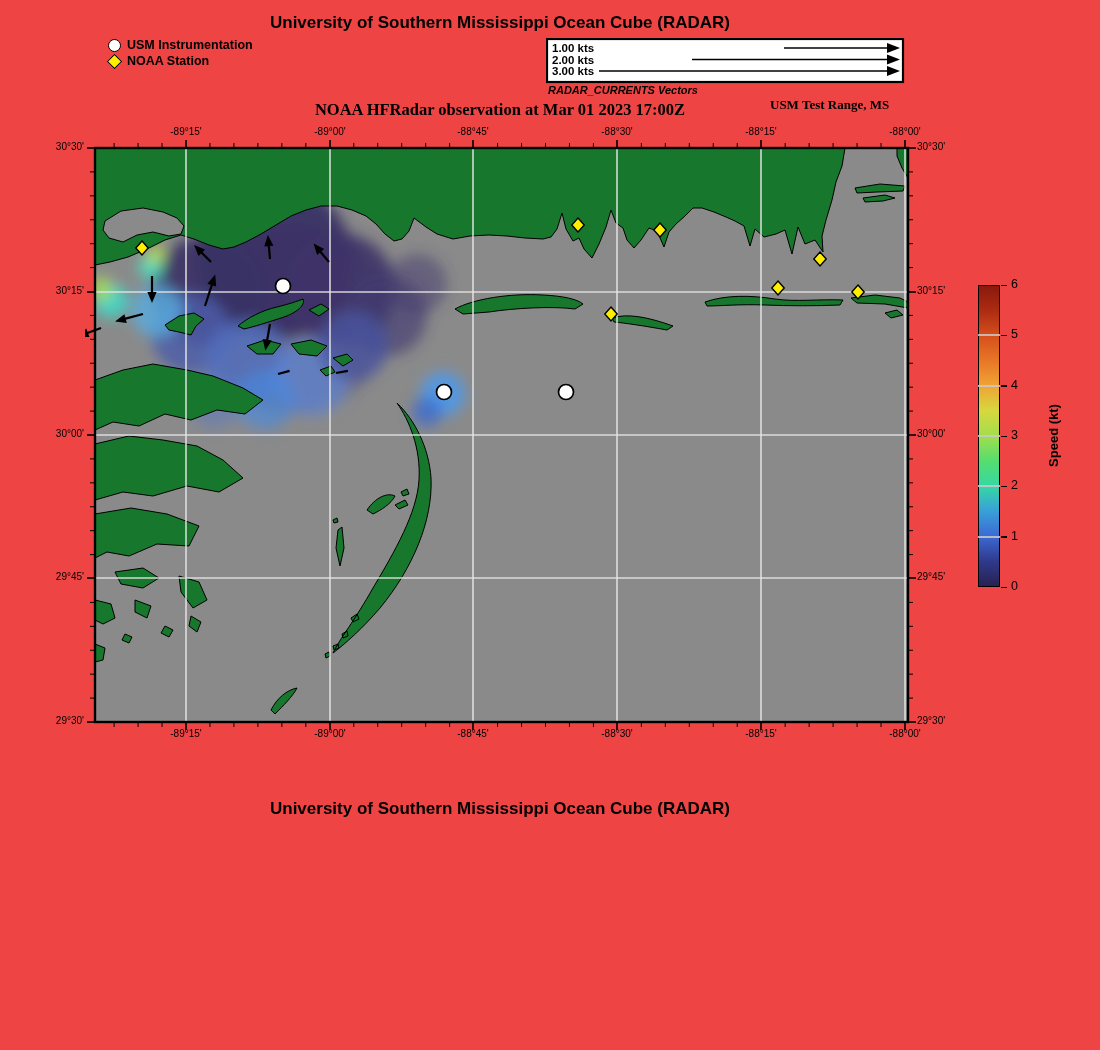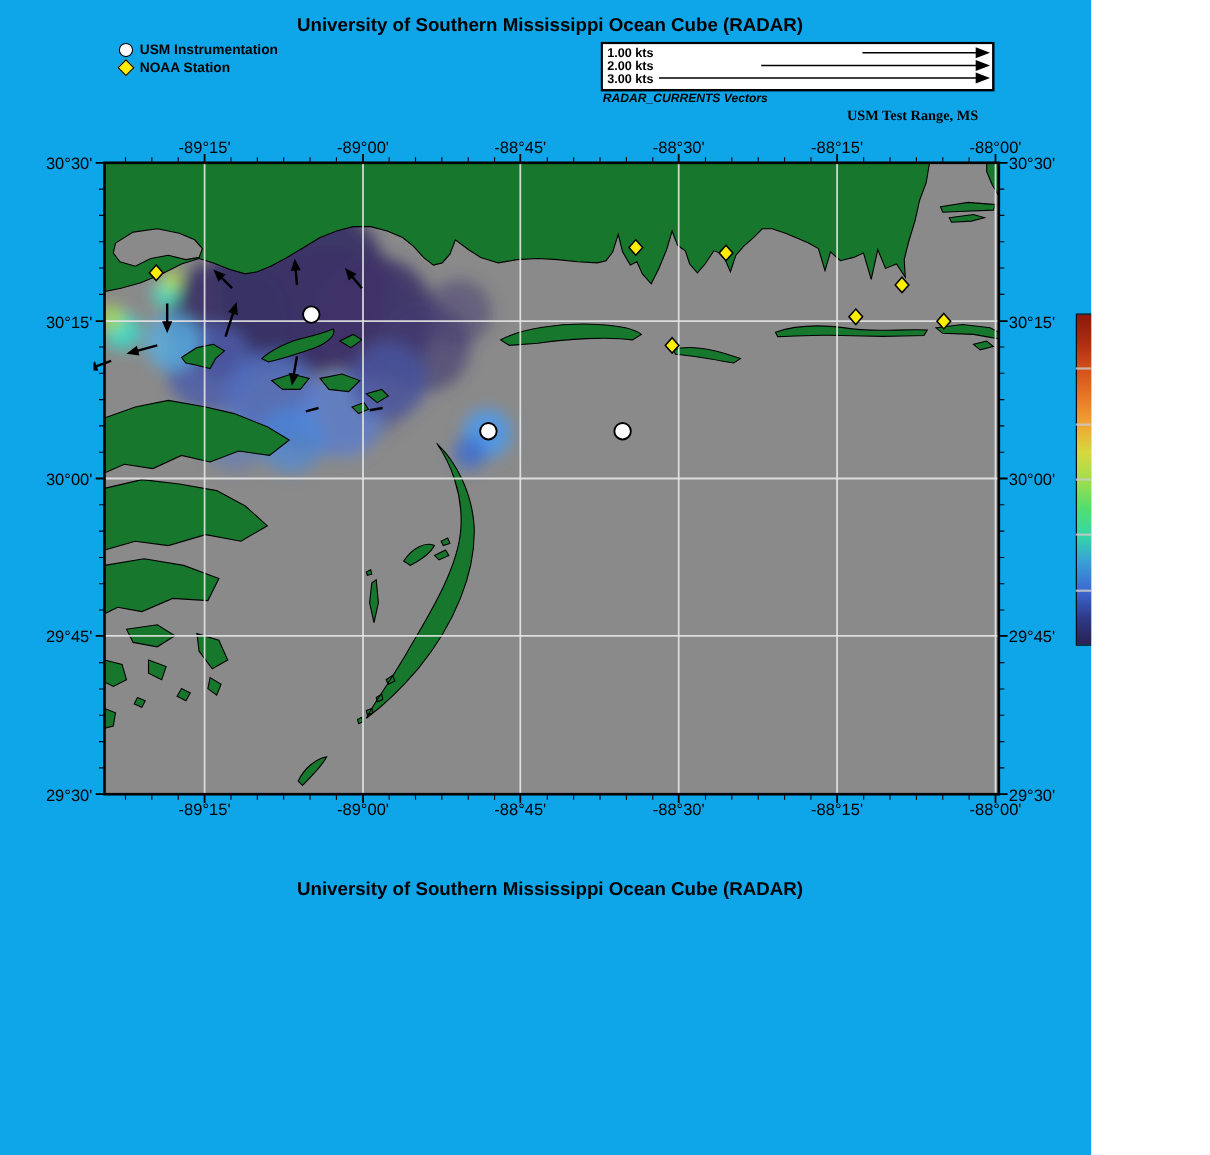--- a/index.html
+++ b/index.html
@@ -1,32 +1,32 @@
 <!DOCTYPE html>
 <html><head>
 <meta charset="utf-8">
 <style>
   html,body{margin:0;padding:0;background:#fff;}
-  #page{position:relative;width:992px;height:1050px;background:#0ea5e9;overflow:hidden;
+  #page{position:relative;width:1100px;height:1050px;background:#ef4444;overflow:hidden;
         font-family:"Liberation Sans",sans-serif;color:#000;}
   .ttl{position:absolute;left:0;width:1000px;text-align:center;font-weight:bold;font-size:17px;}
   #title-top{top:13px;}
   #title-bottom{top:799px;}
   #subtitle{position:absolute;left:0;top:100px;width:1000px;text-align:center;
             font-family:"Liberation Serif",serif;font-weight:bold;font-size:16.5px;}
   #range-label{position:absolute;left:770px;top:97px;width:140px;text-align:left;
             font-family:"Liberation Serif",serif;font-weight:bold;font-size:13px;}
   #legend{position:absolute;left:108px;top:37px;}
   .leg-row{display:flex;align-items:center;height:16px;}
   .leg-circle{width:11px;height:11px;border:1.7px solid #000;border-radius:50%;background:#fff;margin-right:6px;flex:0 0 auto;}
   .leg-diamond{width:9px;height:9px;border:1.6px solid #000;background:#ffee00;transform:rotate(45deg);margin:0 7px 0 1px;flex:0 0 auto;}
   .leg-row span{font-weight:bold;font-size:12.5px;}
   #vecbox{position:absolute;left:546px;top:38px;}
   #vec-caption{position:absolute;left:548px;top:84px;font-weight:bold;font-size:11px;font-style:italic;}
-  .axlbl{position:absolute;font-size:15px;white-space:nowrap;}
+  .axlbl{position:absolute;font-size:10px;white-space:nowrap;}
   #labels{position:absolute;left:0;top:0;width:1100px;height:1050px;pointer-events:none;}
   #map-svg{position:absolute;left:85px;top:138px;}
   #colorbar{position:absolute;left:978px;top:285px;width:22px;height:302px;border:1.6px solid #000;box-sizing:border-box;}
   .cb-grid{position:absolute;left:978px;width:22px;height:2px;background:#c9c9c9;opacity:.85;}
   .cb-tick{position:absolute;left:1001px;width:6px;height:1.5px;background:#000;}
   .cb-num{position:absolute;left:1011px;font-size:12.5px;}
   #cb-title{position:absolute;left:1018px;top:428px;width:70px;text-align:center;
             transform:rotate(-90deg);font-weight:bold;font-size:13px;white-space:nowrap;}
 </style>
 </head>
@@ -54,20 +54,21 @@
       <polygon points="354,10 341,5 341,15" fill="#000"></polygon>
       <text x="6" y="25.5" font-size="11.5" font-weight="bold" font-family="&quot;Liberation Sans&quot;,sans-serif">2.00 kts</text>
       <line x1="146" y1="21.5" x2="344" y2="21.5" stroke="#000" stroke-width="1.4"></line>
       <polygon points="354,21.5 341,16.5 341,26.5" fill="#000"></polygon>
       <text x="6" y="37" font-size="11.5" font-weight="bold" font-family="&quot;Liberation Sans&quot;,sans-serif">3.00 kts</text>
       <line x1="53" y1="33" x2="344" y2="33" stroke="#000" stroke-width="1.4"></line>
       <polygon points="354,33 341,28 341,38" fill="#000"></polygon>
     </svg>
   <div id="vec-caption">RADAR_CURRENTS Vectors</div>
 
+  <div id="subtitle">NOAA HFRadar observation at Mar 01 2023 17:00Z</div>
   <div id="range-label">USM Test Range, MS</div>
 
   <svg id="map-svg" width="833" height="594" viewBox="-10 -10 833 594">
     <defs>
       <clipPath id="clipMap">
           <rect x="0" y="0" width="813" height="574"></rect>
         </clipPath>
       <filter id="blobblur" x="-30%" y="-30%" width="160%" height="160%">
         <feGaussianBlur stdDeviation="7"></feGaussianBlur>
       </filter>

